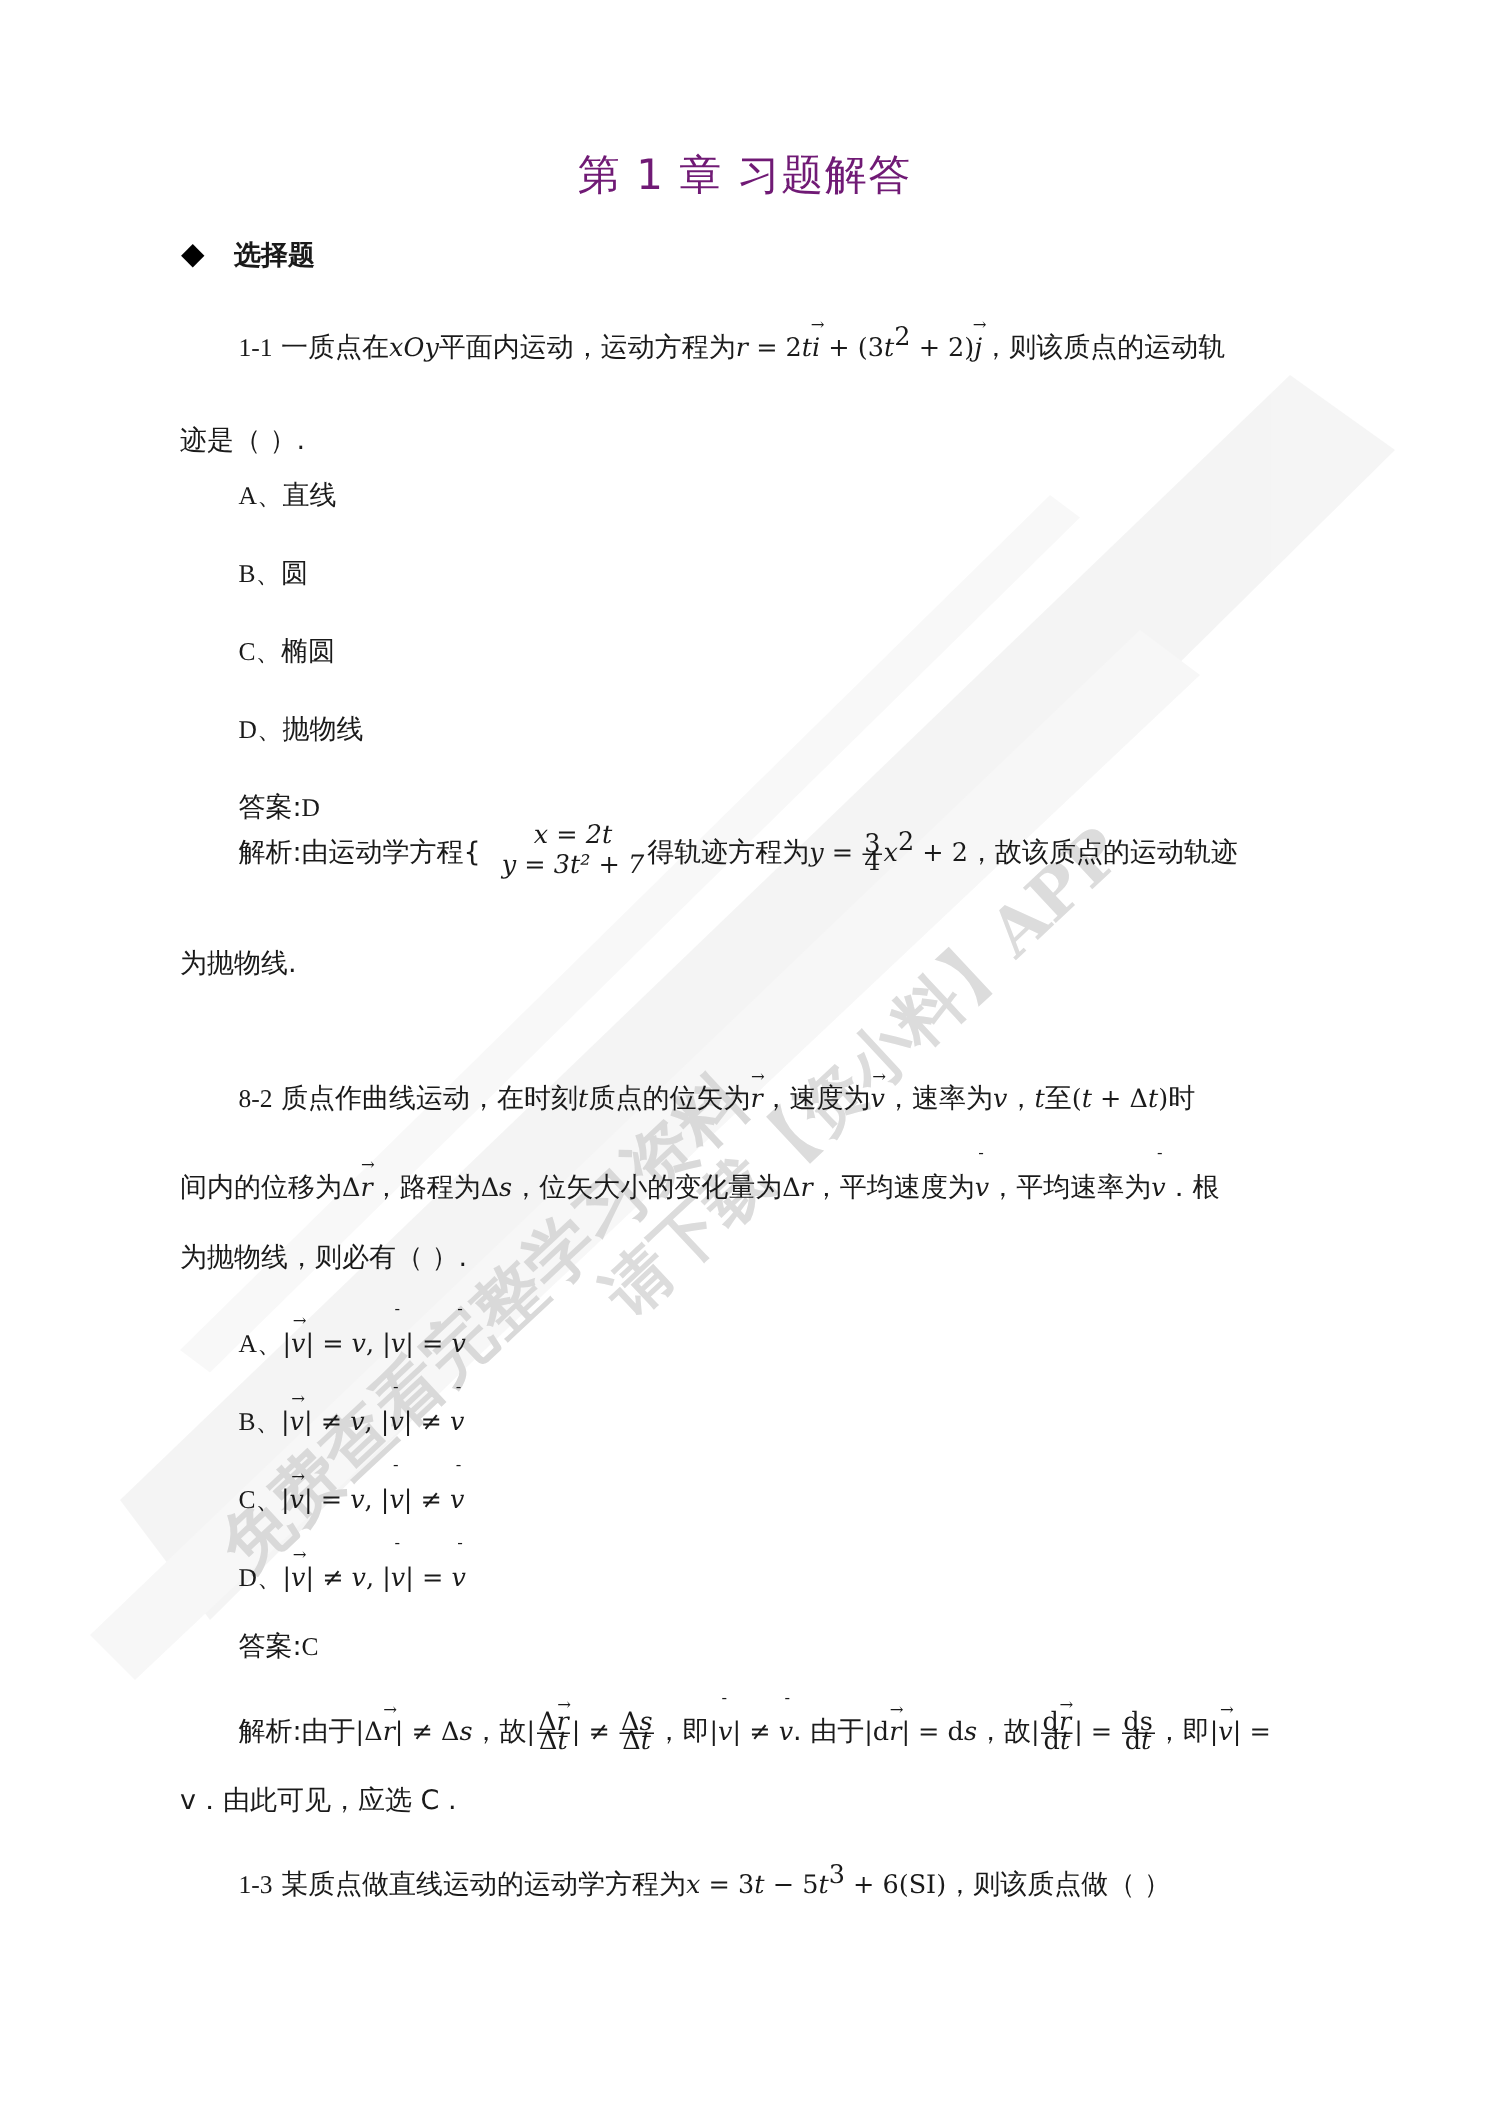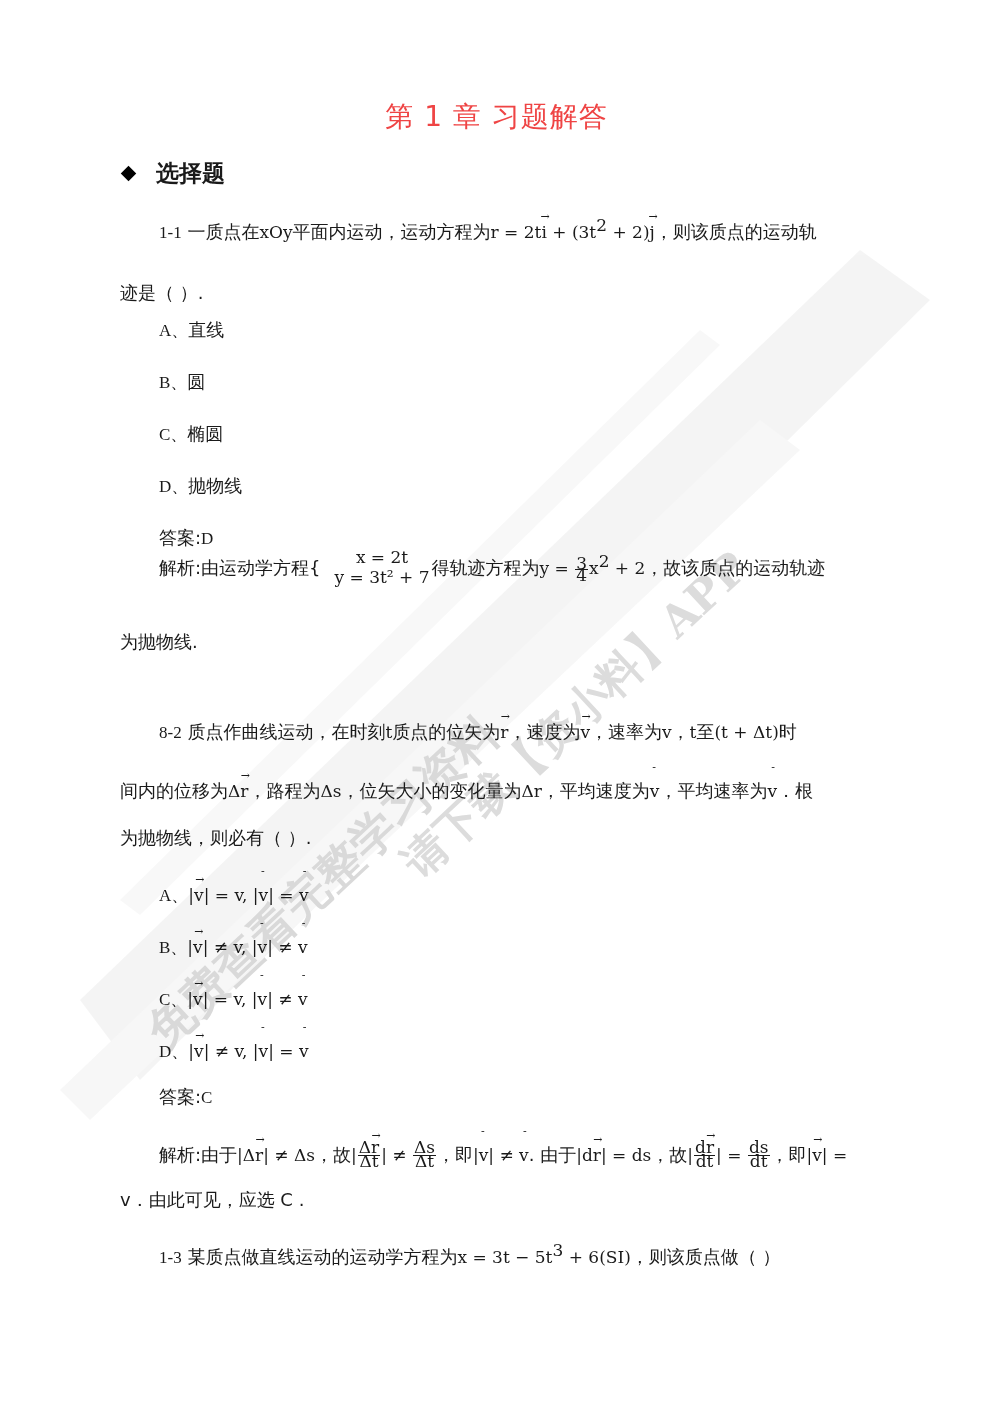--- a/index.html
+++ b/index.html
@@ -8,36 +8,36 @@
     font-family: "DejaVu Sans", "Liberation Sans", sans-serif;
     color: #1a1a1a;
   }
   .watermark {
     position: absolute; left: 0; top: 0; width: 993px; height: 1404px;
     pointer-events: none; z-index: 0;
   }
   .page { position: relative; z-index: 1; }
   .title {
     position: absolute; left: 0; width: 993px; top: 98px; text-align: center;
-    font-size: 28px; letter-spacing: 1px; color: #ef4444;
+    font-size: 28px; letter-spacing: 1px; color: #701a75;
   }
   .section-head {
-    position: absolute; left: 120px; top: 158px; font-size: 23px; font-weight: bold;
+    position: absolute; left: 120px; top: 158px; font-size: 18px; font-weight: bold;
     display: flex; align-items: center;
   }
   .diamond {
     display: inline-block; width: 11px; height: 11px; background: #000;
     transform: rotate(45deg); margin-right: 22px; margin-left: 3px;
   }
   .line {
     position: absolute; font-size: 18px; white-space: nowrap; color: #1a1a1a;
   }
   .ind { left: 159px; }
   .noind { left: 120px; }
-  .m { font-family: "DejaVu Serif", "Liberation Serif", serif; font-size: 17px; }
+  .m { font-family: "DejaVu Serif", "Liberation Serif", serif; font-style: italic; font-size: 17px; }
   .mu { font-family: "DejaVu Serif", "Liberation Serif", serif; font-size: 17px; }
   .lat { font-family: "Liberation Serif", "DejaVu Serif", serif; font-size: 17px; margin-top: 40px; }
   .vec { position: relative; display: inline-block; }
   .vec::before {
     content: "\2192"; position: absolute; left: 50%; top: -12px; transform: translateX(-40%);
     font-size: 11px; font-style: normal;
   }
   .bar { position: relative; display: inline-block; }
   .bar::before {
     content: "-"; position: absolute; left: 40%; top: -20px; font-size: 11px; font-style: normal;

